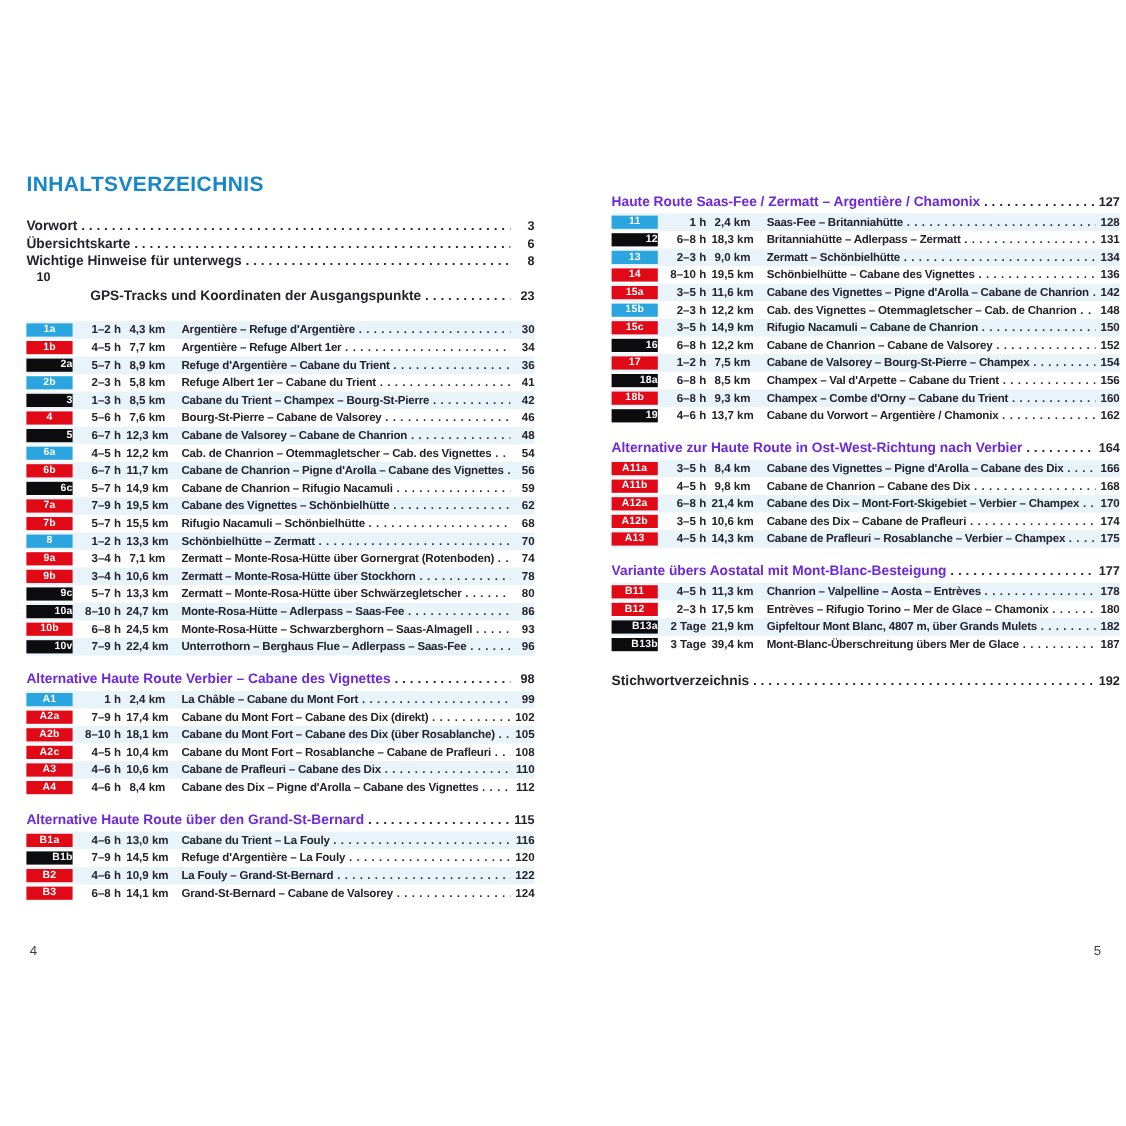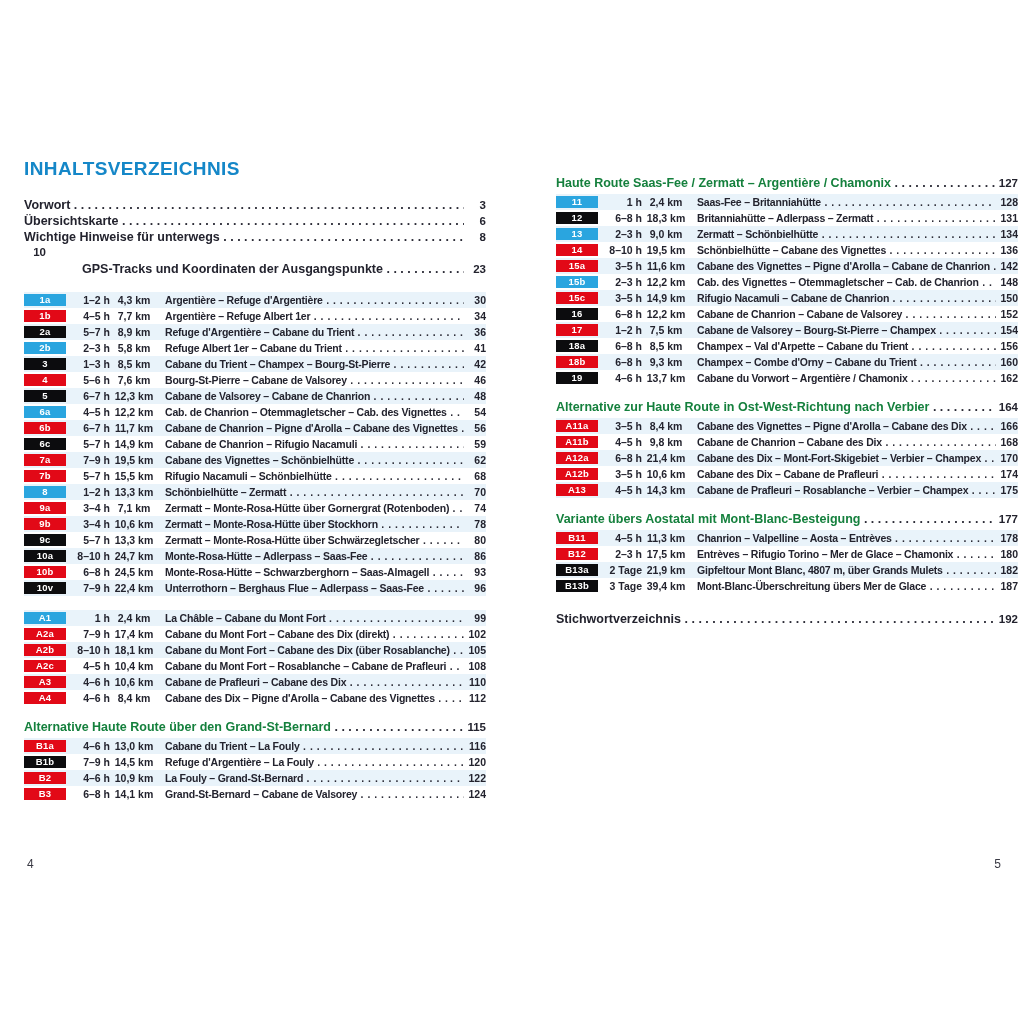--- a/index.html
+++ b/index.html
@@ -22,34 +22,34 @@
     content:"\00a0.\00a0.\00a0.\00a0.\00a0.\00a0.\00a0.\00a0.\00a0.\00a0.\00a0.\00a0.\00a0.\00a0.\00a0.\00a0.\00a0.\00a0.\00a0.\00a0.\00a0.\00a0.\00a0.\00a0.\00a0.\00a0.\00a0.\00a0.\00a0.\00a0.\00a0.\00a0.\00a0.\00a0.\00a0.\00a0.\00a0.\00a0.\00a0.\00a0.\00a0.\00a0.\00a0.\00a0.\00a0.\00a0.\00a0.\00a0.\00a0.\00a0.\00a0.\00a0.\00a0.\00a0.\00a0.\00a0.\00a0.\00a0.\00a0.\00a0.\00a0.\00a0.\00a0.\00a0.\00a0.\00a0.\00a0.\00a0.\00a0.\00a0.\00a0.\00a0.\00a0.\00a0.\00a0.\00a0.\00a0.\00a0.\00a0.\00a0.";
     font-weight:bold;color:#2b2b36;
   }
   .pg{min-width:22px;text-align:right;font-weight:bold;font-size:11.5px;}
 
   .fm .lrow{font-size:12.5px;font-weight:bold;}
   .fm .indent1 .name{padding-left:58px;}
 
   .section{margin-top:14px;}
   .sec-head{margin-bottom:2px;}
-  .sec-head .name{font-size:12.5px;font-weight:bold;color:#15803d;}
+  .sec-head .name{font-size:12.5px;font-weight:bold;color:#6d28d9;}
   .sec-head .name::after{color:#2b2b36;}
 
   .rows .row{
     display:flex;align-items:center;height:16px;font-size:10.5px;font-weight:bold;
   }
   .rows .row:nth-child(odd){background:#e9f3fa;}
   .badge{
     width:42px;height:12px;line-height:12px;flex:0 0 42px;text-align:center;
     color:#ffffff;font-size:9.5px;font-weight:bold;letter-spacing:.2px;
   }
   .b-blue{background:#2aa5df;}
   .b-red{background:#e20917;}
-  .b-black{background:#0c0c0e;}
+  .b-black{background:#0c0c0e;text-align:right;}
   .time{flex:0 0 44px;text-align:right;white-space:nowrap;}
   .dist{flex:0 0 48px;text-align:center;white-space:nowrap;}
   .route{flex:1;white-space:nowrap;overflow:hidden;margin-left:7px;letter-spacing:-.2px;}
   .route::after{
     content:"\00a0.\00a0.\00a0.\00a0.\00a0.\00a0.\00a0.\00a0.\00a0.\00a0.\00a0.\00a0.\00a0.\00a0.\00a0.\00a0.\00a0.\00a0.\00a0.\00a0.\00a0.\00a0.\00A0.\00a0.\00a0.\00a0.\00a0.\00a0.\00a0.\00a0.\00a0.\00a0.\00a0.\00a0.\00a0.\00a0.\00a0.\00a0.\00a0.\00a0.\00a0.\00a0.\00a0.\00a0.\00a0.\00a0.\00a0.\00a0.\00a0.\00a0.\00a0.\00a0.\00a0.\00a0.\00a0.\00a0.\00a0.\00a0.\00a0.\00a0.\00a0.\00a0.\00a0.\00a0.\00a0.\00a0.\00a0.\00a0.\00a0.\00a0.";
     letter-spacing:.5px;color:#2b2b36;
   }
   .row .pg{font-size:10.5px;}
   .extra{margin-top:18px;}
   .extra .lrow{font-size:12.5px;font-weight:bold;}
@@ -217,20 +217,24 @@
             <div class="row">
               <span class="badge b-black">10v</span>
               <span class="time">7–9 h</span>
               <span class="dist">22,4 km</span>
               <span class="route">Unterrothorn – Berghaus Flue – Adlerpass – Saas-Fee</span>
               <span class="pg">96</span>
             </div>
           </div>
         </div>
         <div class="section">
+          <div class="lrow sec-head">
+            <span class="name">Alternative Haute Route Verbier – Cabane des Vignettes</span>
+            <span class="pg">98</span>
+          </div>
           <div class="rows">
             <div class="row">
               <span class="badge b-blue">A1</span>
               <span class="time">1 h</span>
               <span class="dist">2,4 km</span>
               <span class="route">La Châble – Cabane du Mont Fort</span>
               <span class="pg">99</span>
             </div>
             <div class="row">
               <span class="badge b-red">A2a</span>

